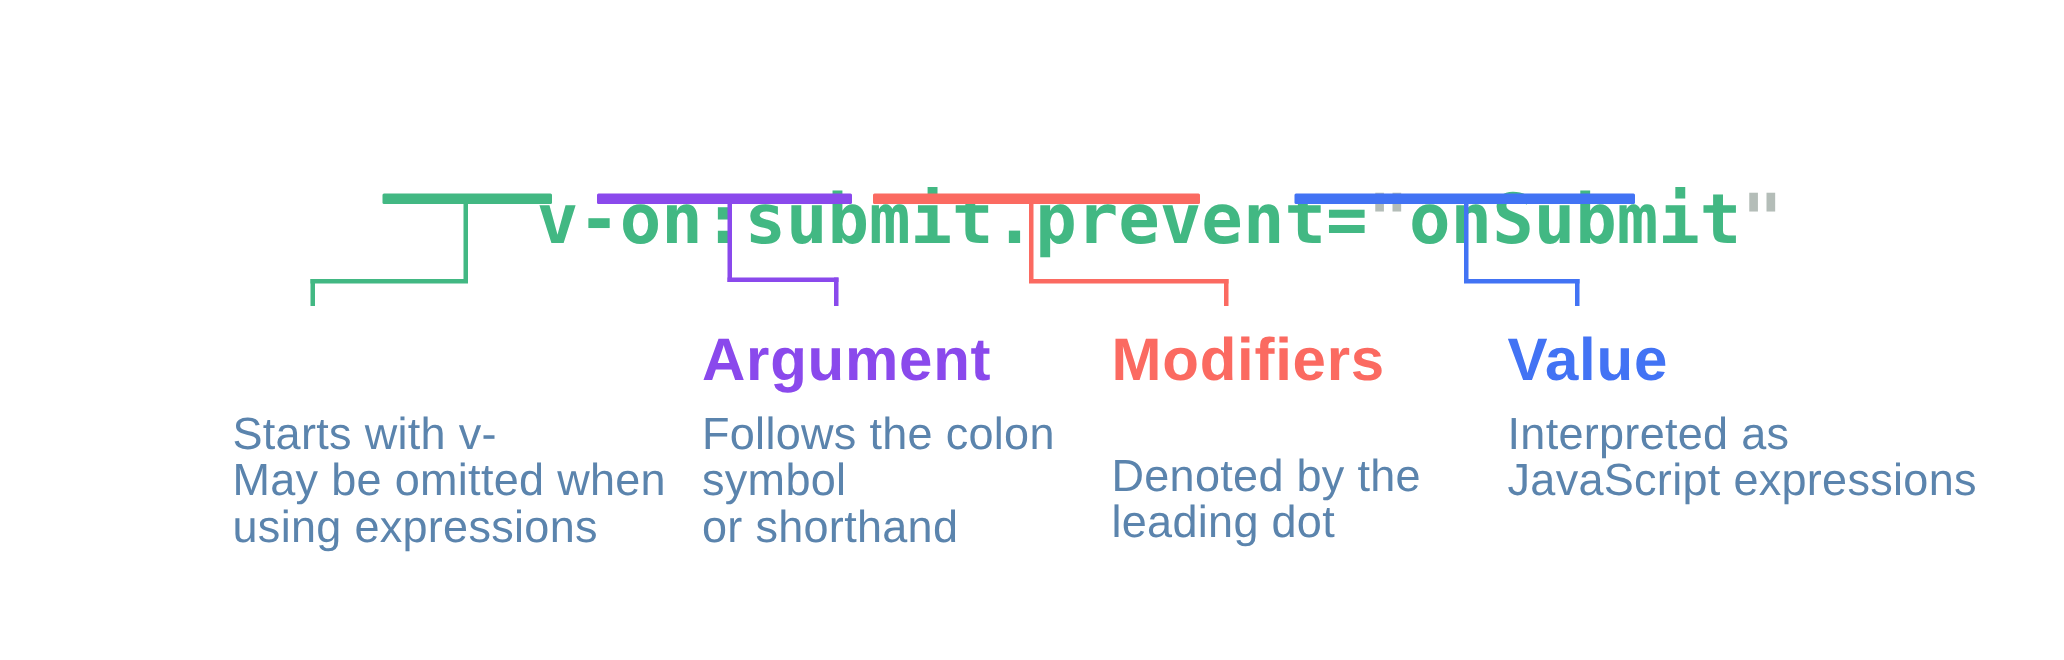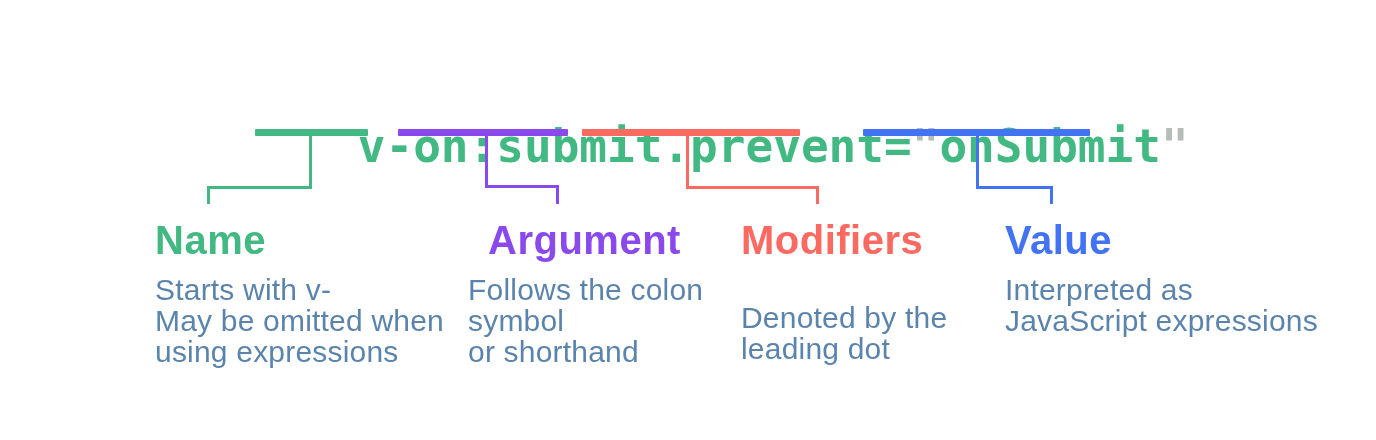--- a/index.html
+++ b/index.html
@@ -79,28 +79,27 @@
   <div class="line" style="left: 556px; top: 185px; width: 3px; height: 19px; --c: #8a49ec;"></div>
 
   <div class="line" style="left: 686px; top: 136px; width: 3px; height: 52px; --c: #fb6a61;"></div>
   <div class="line" style="left: 686px; top: 186px; width: 133px; height: 3px; --c: #fb6a61;"></div>
   <div class="line" style="left: 816px; top: 186px; width: 3px; height: 18px; --c: #fb6a61;"></div>
 
   <div class="line" style="left: 976px; top: 136px; width: 3px; height: 52px; --c: #4273f4;"></div>
   <div class="line" style="left: 976px; top: 186px; width: 77px; height: 3px; --c: #4273f4;"></div>
   <div class="line" style="left: 1050px; top: 186px; width: 3px; height: 18px; --c: #4273f4;"></div>
 
-  <div class="section-label" style="left: 155px; --c: #42b883;">Name</div>
   <div class="section-desc" style="left: 155px; --c: #5b84ad;">
     <div>Starts with v-</div>
     <div>May be omitted when</div>
     <div>using expressions</div>
   </div>
 
-  <div class="section-label" style="left: 488px; --c: #8a49ec;">Argument</div>
+  <div class="section-label" style="left: 468px; --c: #8a49ec;">Argument</div>
   <div class="section-desc" style="left: 468px; --c: #5b84ad;">
     <div>Follows the colon</div>
     <div>symbol</div>
     <div>or shorthand</div>
   </div>
 
   <div class="section-label" style="left: 741px; --c: #fb6a61;">Modifiers</div>
   <div class="section-desc" style="left: 741px; margin-top: 28px; --c: #5b84ad;">
     <div>Denoted by the</div>
     <div>leading dot</div>

